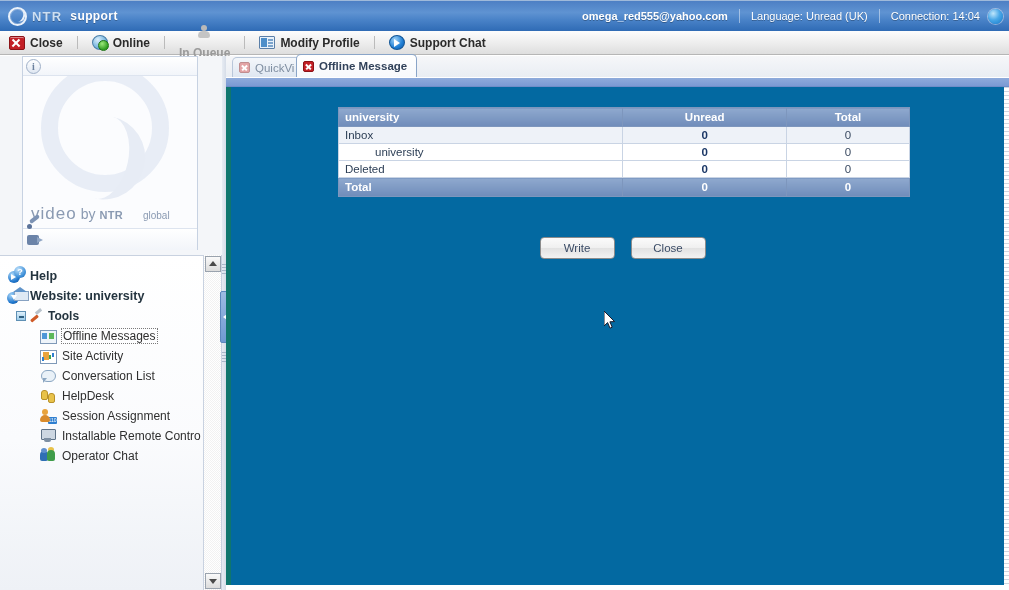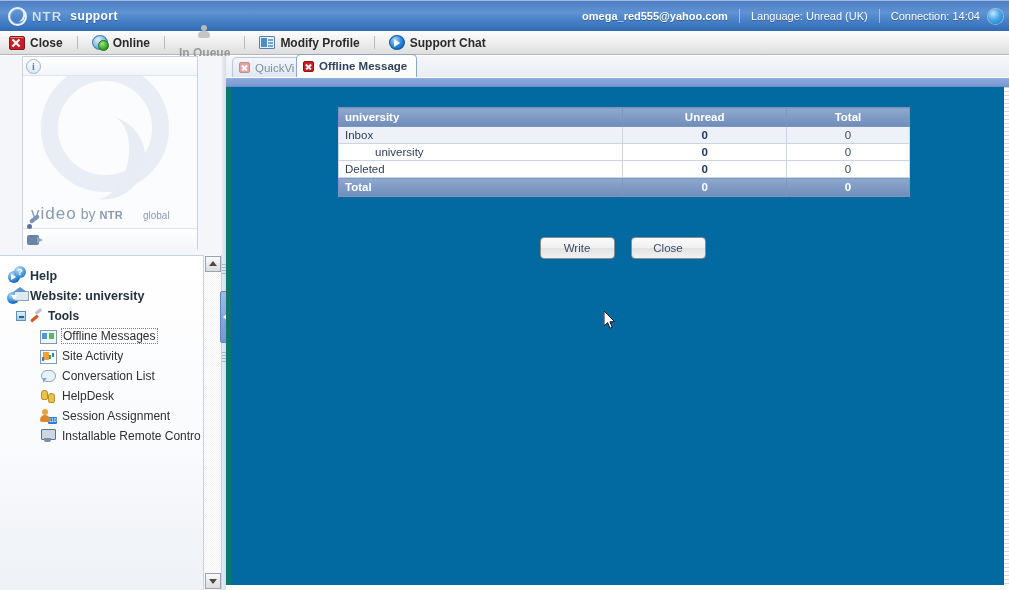--- a/index.html
+++ b/index.html
@@ -564,20 +564,27 @@
               <span class="tag">110</span>
             </span>
           <span class="tlabel">Session Assignment</span>
         </div>
 
         <div class="trow lvl2">
           <span class="tico tico-irc"></span>
           <span class="tlabel">Installable Remote Contro</span>
         </div>
 
+        <div class="trow lvl2">
+          <span class="tico tico-opchat">
+              <span class="hd1"></span>
+              <span class="hd2"></span>
+            </span>
+          <span class="tlabel">Operator Chat</span>
+        </div>
 
       </div>
     </div>
 
     <div class="lscroll">
       <div class="sb-btn up"></div>
       <div class="sb-btn down"></div>
     </div>
   </div>
 

